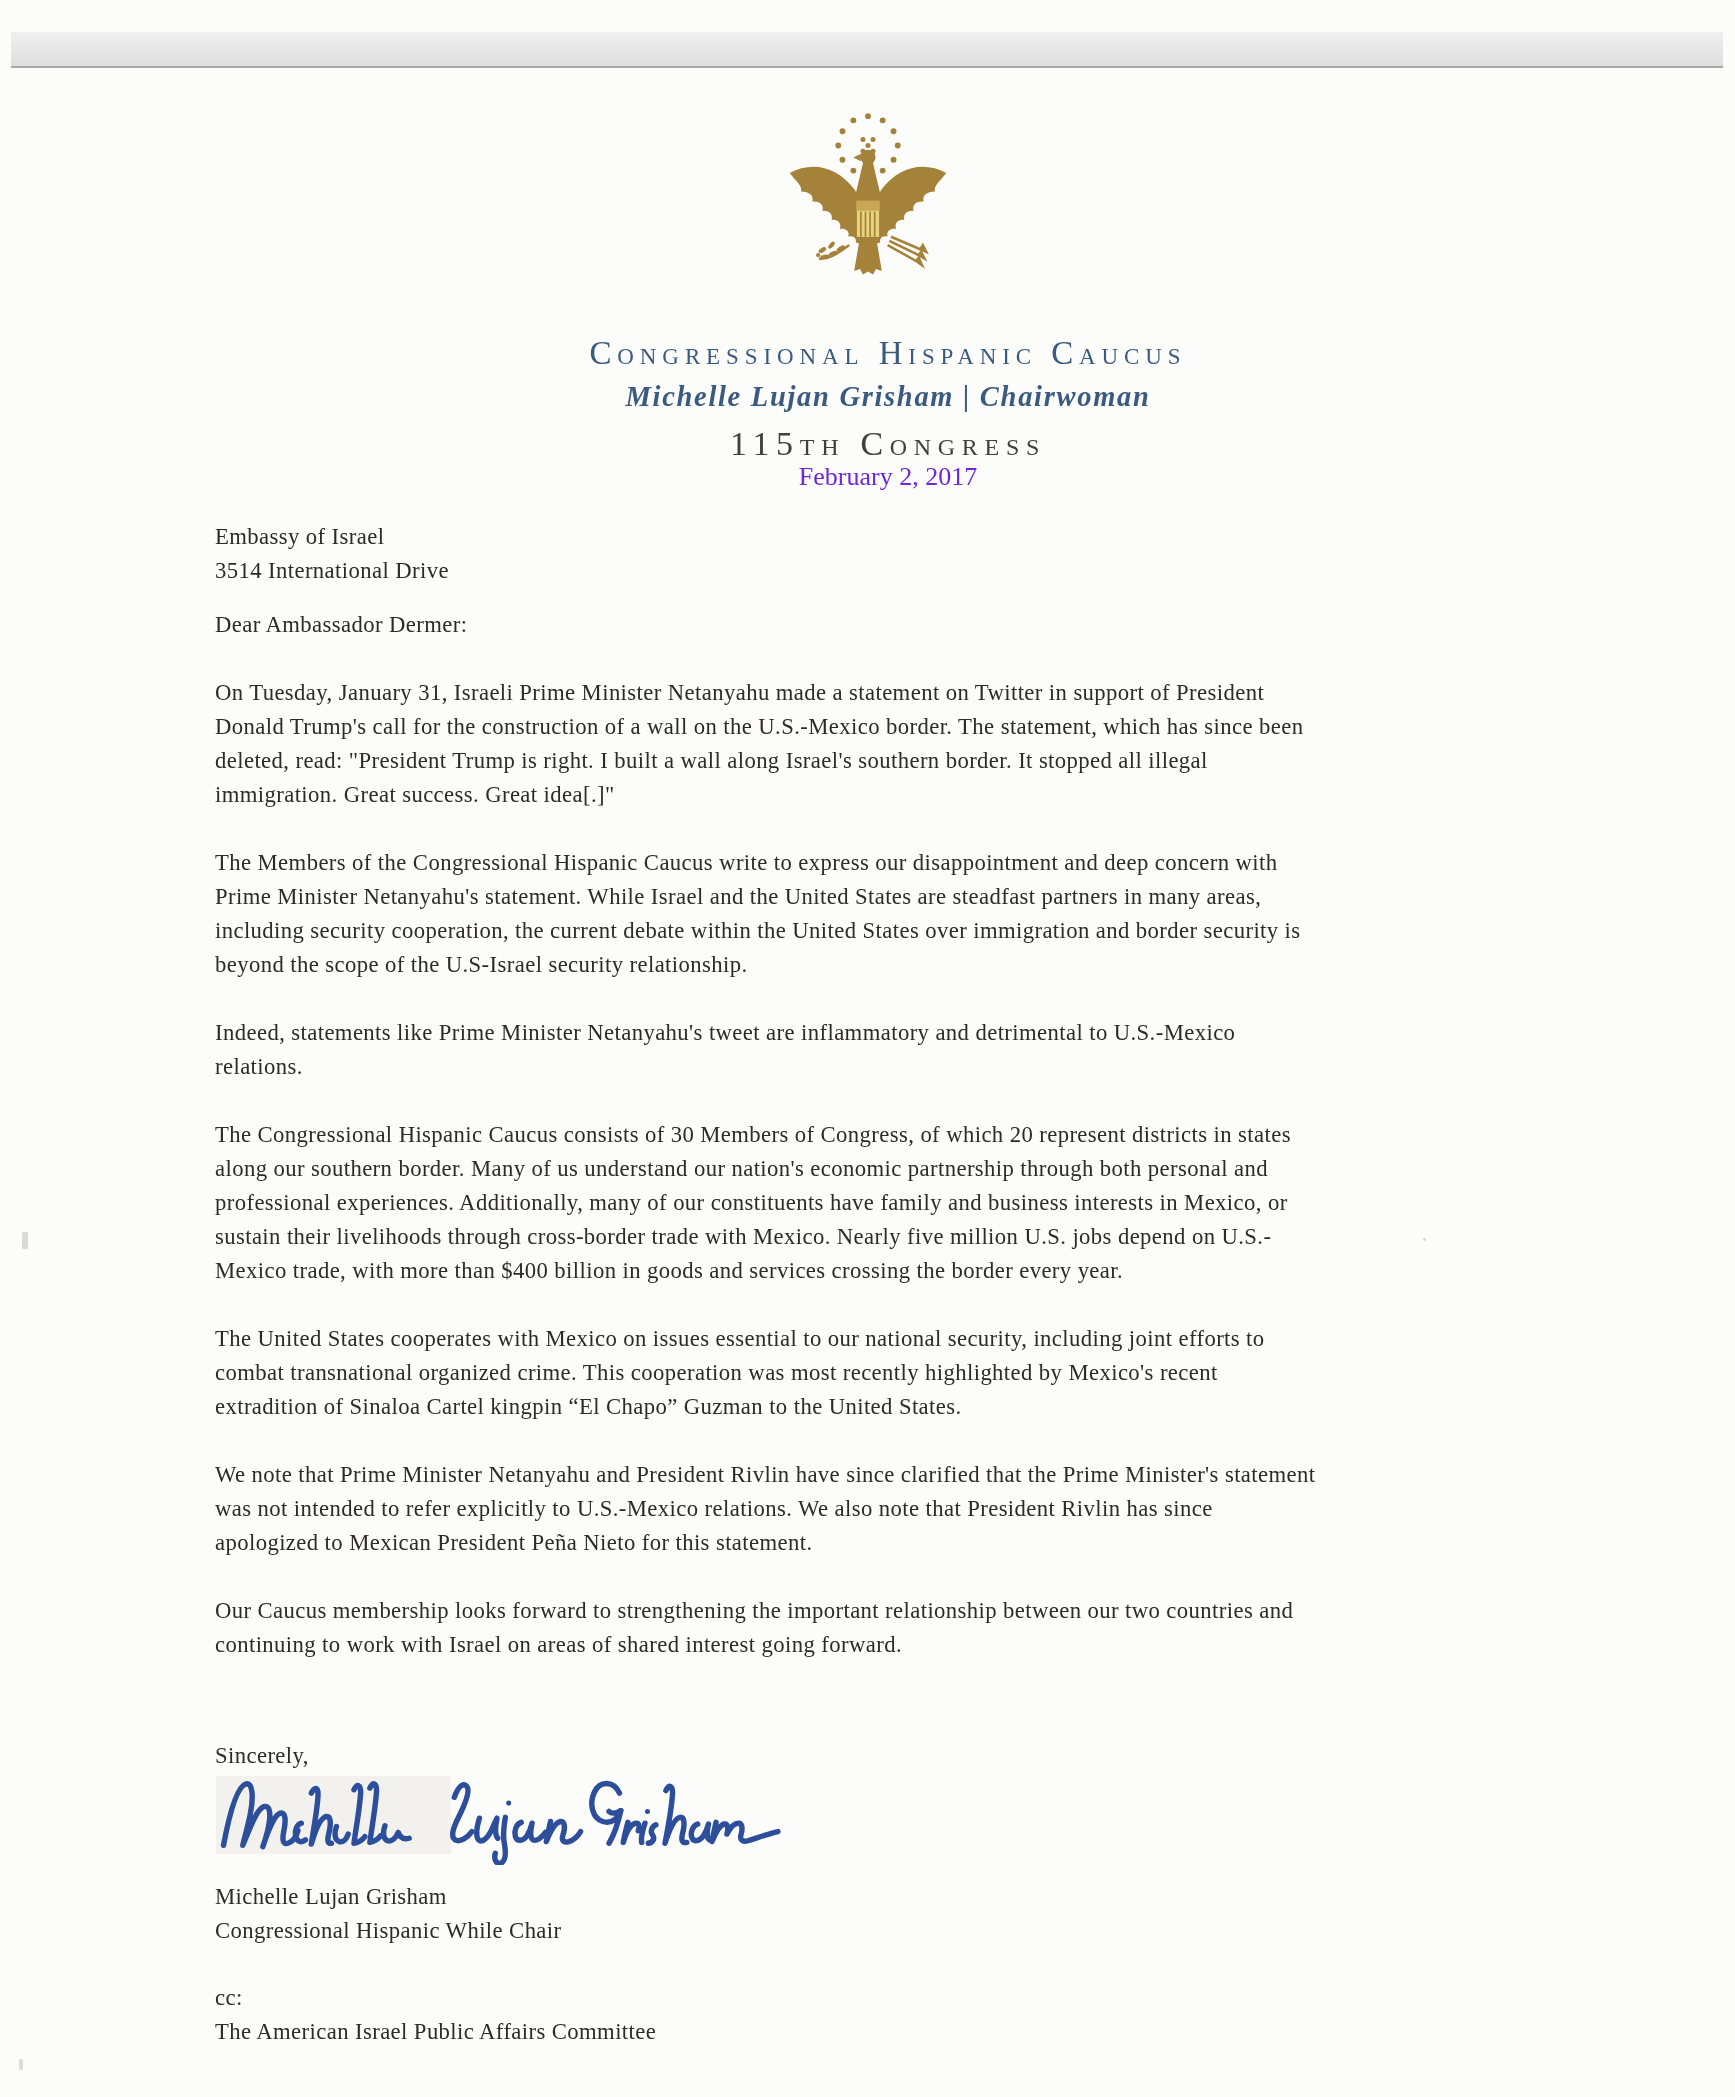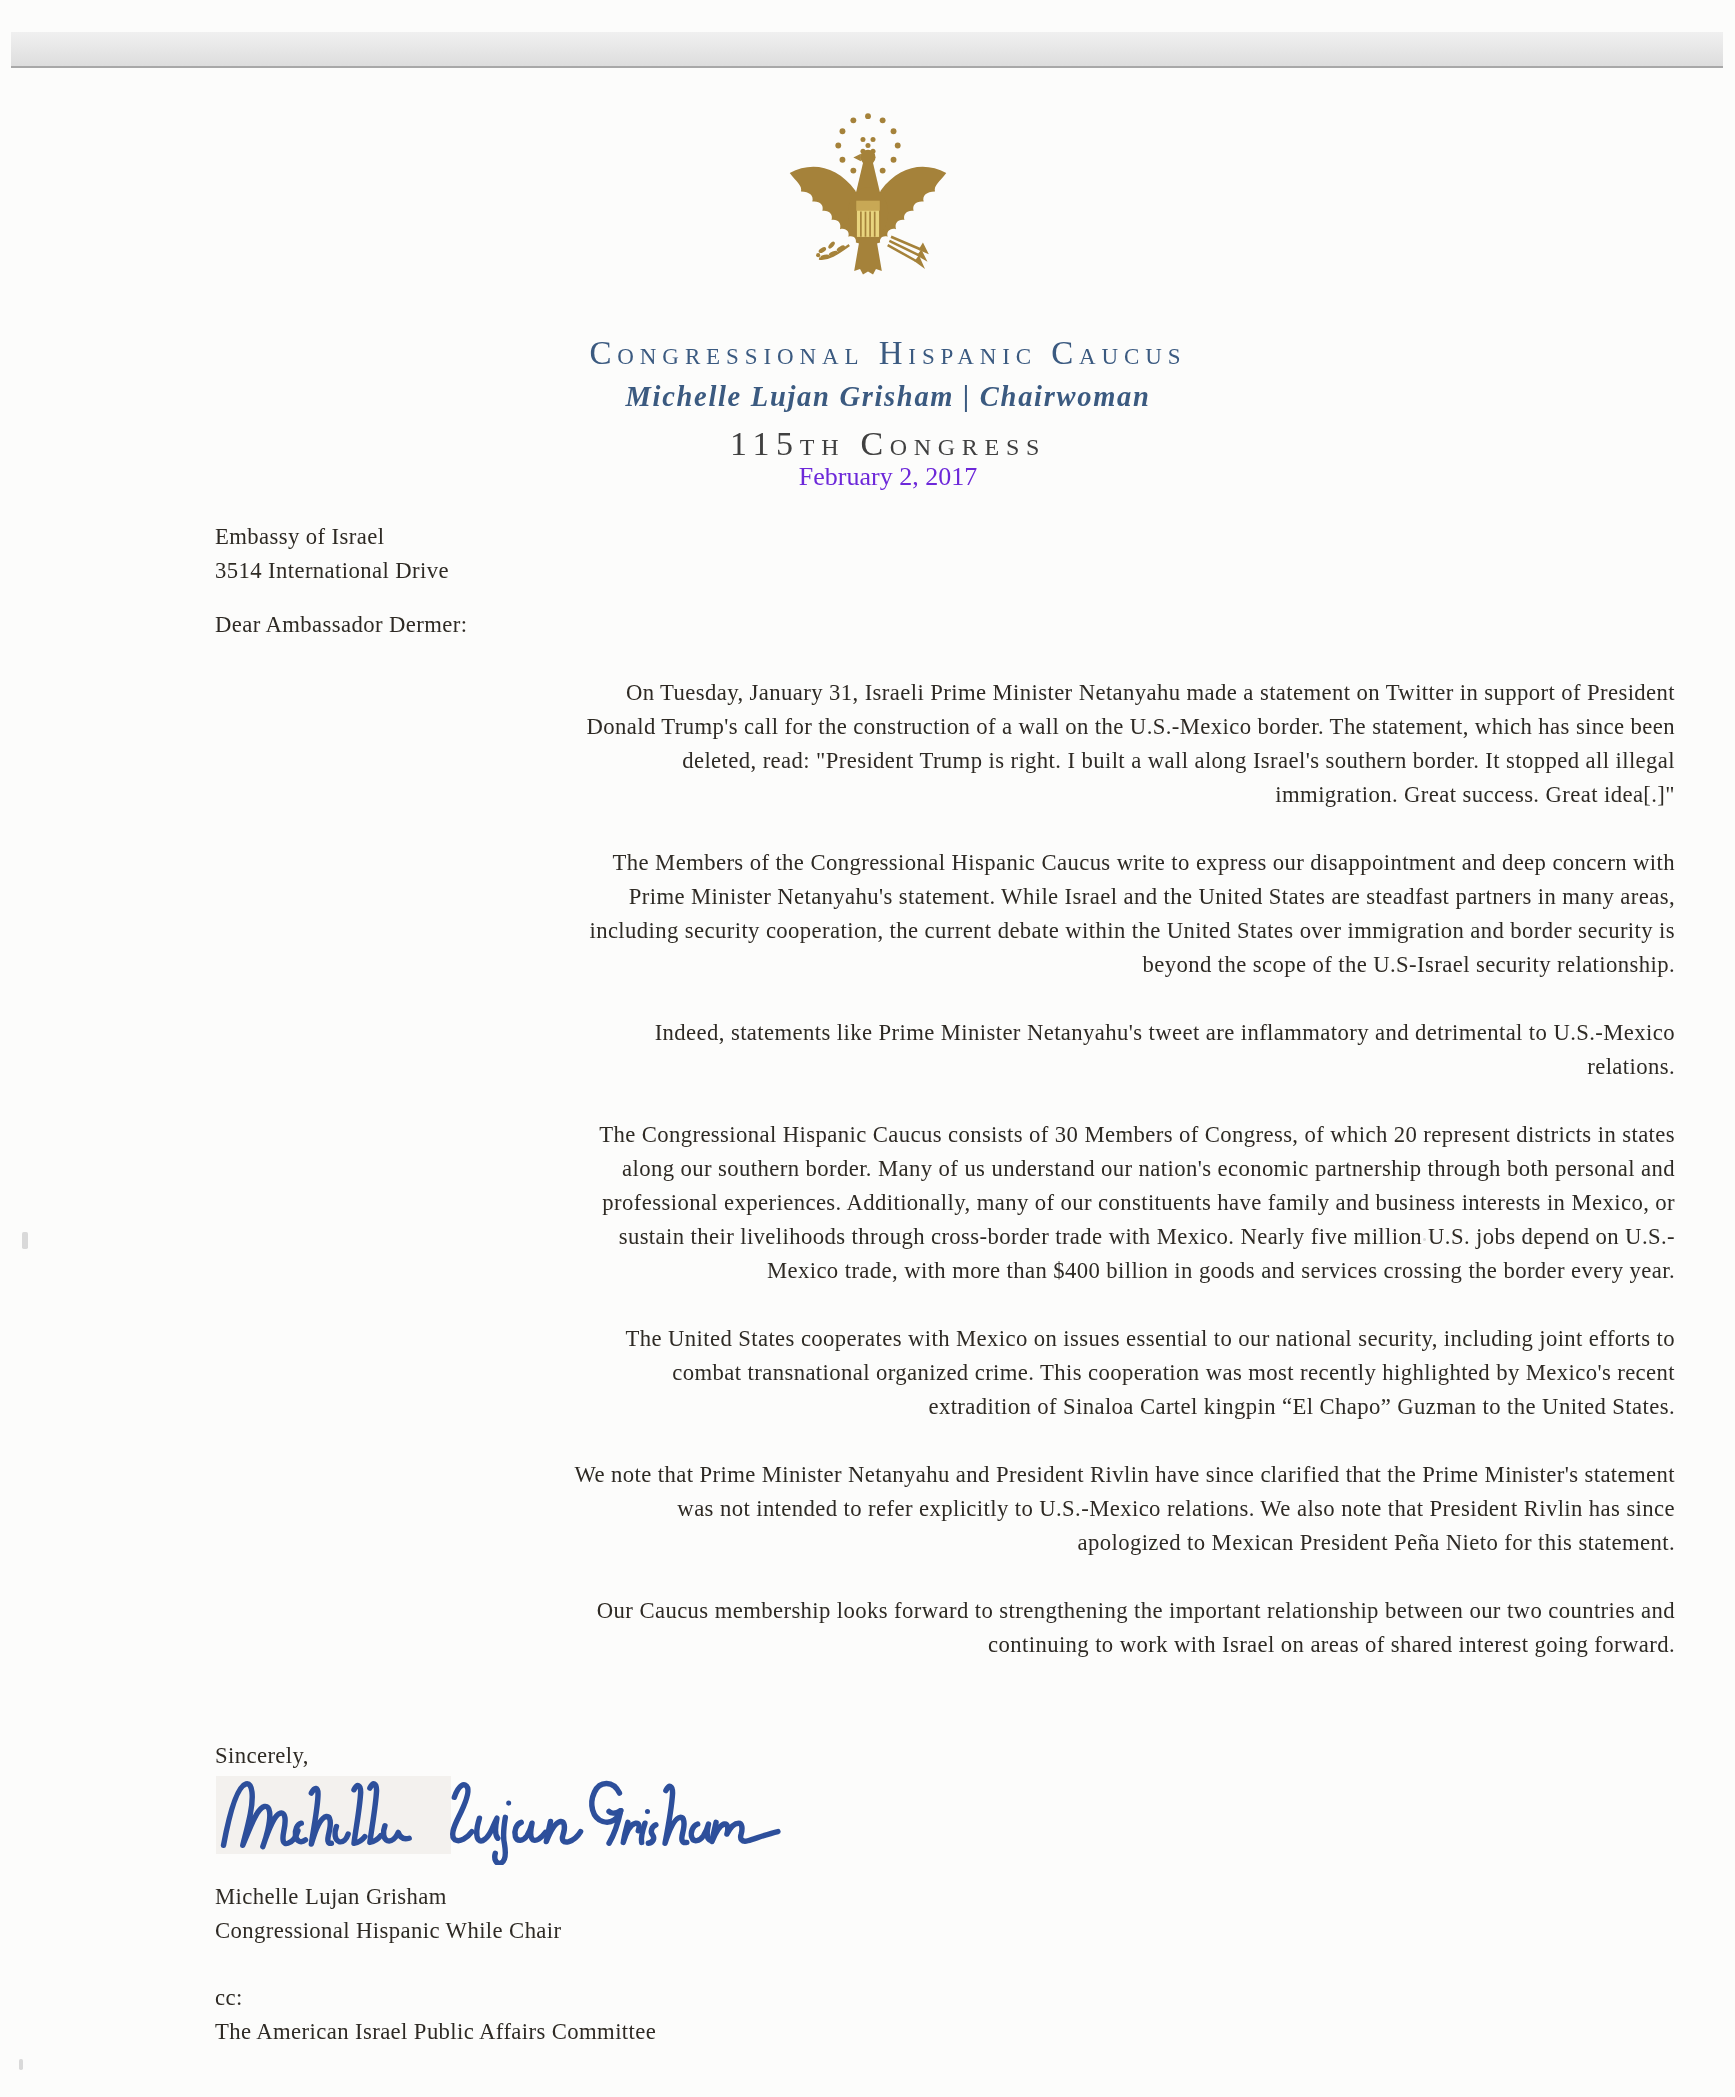--- a/index.html
+++ b/index.html
@@ -38,21 +38,21 @@
     color:#404040;
   }
   .header-date { top:462px; font-size:26px; color:#6d28d9; }
 
   .letter {
     position:absolute; left:215px; top:520px; width:1460px;
     font-size:22.7px; line-height:34px; letter-spacing:0.4px;
   }
   .addr-line { }
   .salutation { margin-top:20px; }
-  .para { margin-top:34px; white-space:pre-line;text-align:right; }
+  .para { margin-top:34px; white-space:pre-line; }
 
   .valediction { margin-top:77px; }
   .sig-wrap { position:relative; height:107px; }
   .sig-shadow {
     position:absolute; left:1.3px; top:2.5px; width:235px; height:78px;
     background:#f3f1ee;
   }
   .sig-svg { position:absolute; left:0px; top:-5px; width:579px; height:97px; }
 
   .cc-block { margin-top:33px; }

